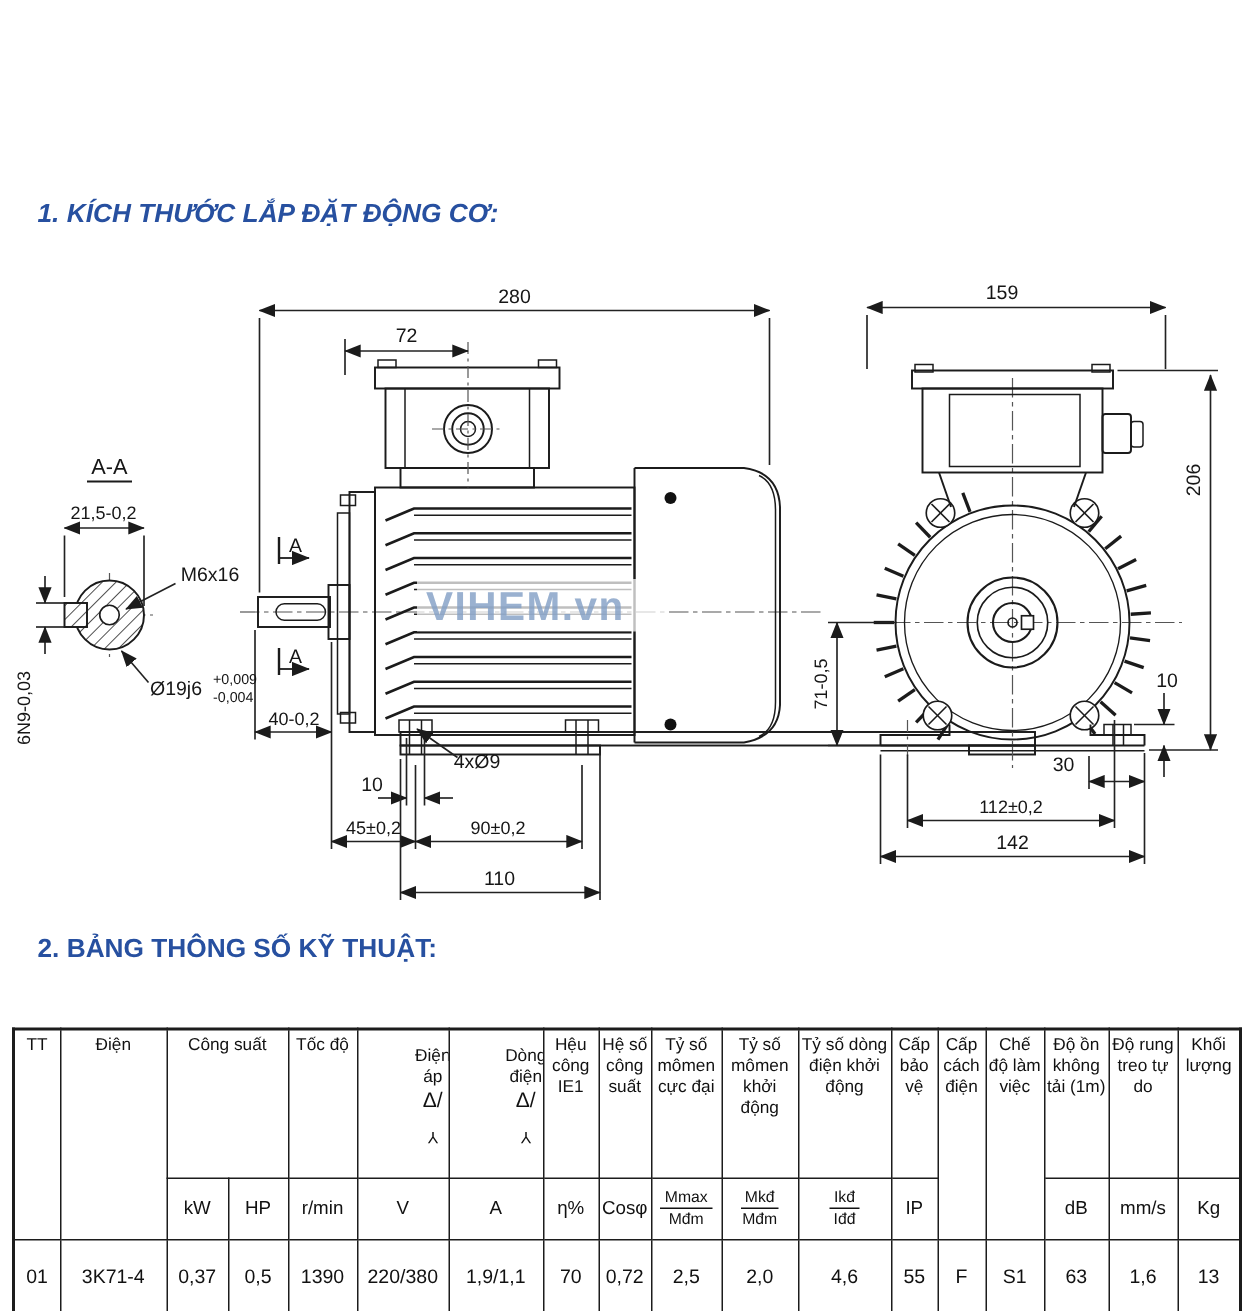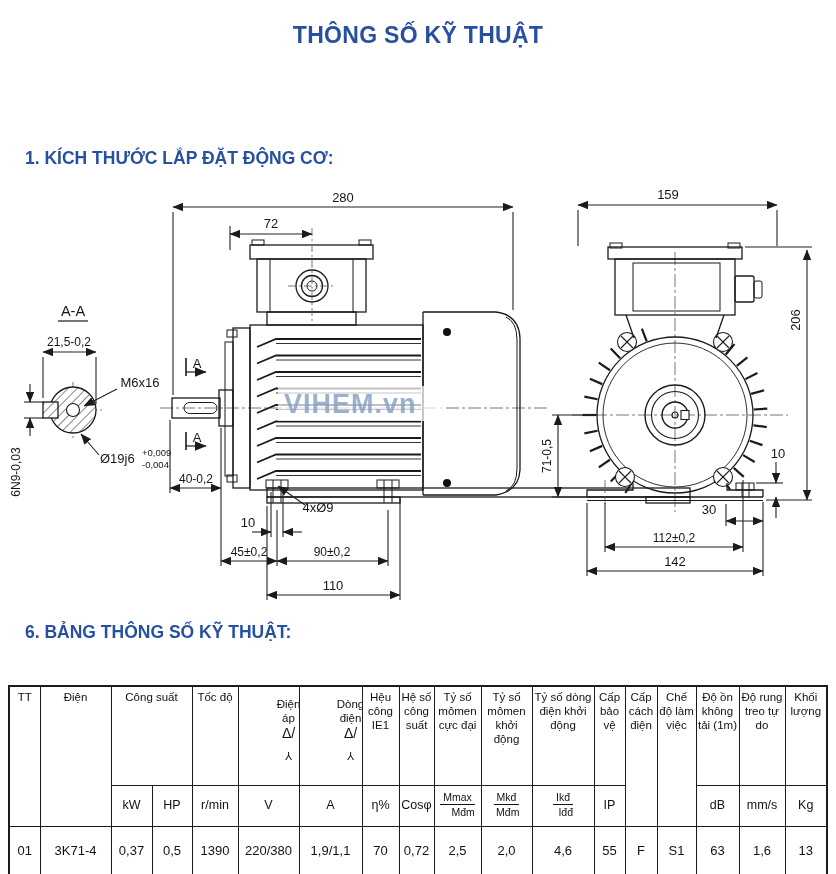--- a/index.html
+++ b/index.html
@@ -1,50 +1,49 @@
 <!DOCTYPE html>
 <html><head>
 <meta charset="utf-8">
 <style>
   html,body{margin:0;padding:0;background:#fff;}
   .page{position:relative;width:836px;height:874px;background:#ffffff;overflow:hidden;
         font-family:"Liberation Sans",sans-serif;color:#111;}
   .title-block{position:absolute;top:18px;left:0;width:836px;text-align:center;
     color:#2750a0;font-weight:bold;font-size:23px;line-height:1.55;letter-spacing:.3px;}
   .sec-heading{position:absolute;left:25px;color:#2750a0;font-weight:bold;font-size:17.5px;}
-  #sec1{top:148px;}
+  #sec1{top:132px;font-style:italic;}
   #sec2{top:622px;}
   .drawing{position:absolute;top:180px;left:0;width:836px;height:430px;}
   svg text{font-family:"Liberation Sans",sans-serif;fill:#161616;font-size:13px;}
   svg .sm{font-size:12px;}
   svg .xs{font-size:9.5px;}
   svg .wm{font-size:27px;font-weight:bold;fill:#84a0c6;opacity:.82;letter-spacing:1px;}
   
   .spec-table{position:absolute;top:685px;left:8px;border-collapse:collapse;table-layout:fixed;
     width:820px;font-size:11.5px;line-height:1.22;text-align:center;}
   .spec-table td{border:1.6px solid #1c1c1c;padding:3px 1px;overflow:hidden;}
   .spec-table{border:2.5px solid #1c1c1c;}
   tr.hrow1 td{height:92px;vertical-align:top;}
   tr.hrow1 td.span2{vertical-align:top;}
   tr.hrow2 td{height:34px;vertical-align:middle;font-size:12.5px;}
   tr.drow td{height:42px;vertical-align:middle;font-size:13px;}
   .vcell{display:flex;flex-direction:column;justify-content:center;align-items:center;height:86px;padding-left:40px;}
   .dy{font-size:14px;padding-bottom:10px;}
   .rotY{display:inline-block;transform:rotate(180deg);font-size:11px;position:relative;top:4px;}
-  .frac{display:inline-block;text-align:right;font-size:10.5px;line-height:1.15;}
+  .frac{display:inline-block;text-align:center;font-size:10.5px;line-height:1.15;}
   .frac .num{display:block;border-bottom:1.2px solid #111;padding:0 3px 1px;}
   .frac .den{display:block;padding-top:1px;}
 </style>
 </head>
 <body>
 
 <div class="page">
 
   <div class="title-block">
-    <div>THÔNG SỐ KỸ THUẬT</div>
   </div>
 
   <div id="sec1" class="sec-heading">1. KÍCH THƯỚC LẮP ĐẶT ĐỘNG CƠ:</div>
 
   <div class="drawing">
   <svg id="mdraw" width="836" height="430" viewBox="0 0 836 430">
     <defs>
       <marker id="arr" viewBox="0 0 10 8" refX="9.5" refY="4" markerWidth="10" markerHeight="8" orient="auto-start-reverse">
         <path d="M0,0 L10,4 L0,8 z" fill="#1b1b1b"></path>
       </marker>
@@ -290,21 +289,21 @@
       <text x="142" y="288" class="xs">-0,004</text>
     </g>
 
     <g>
       <rect x="278" y="206" width="168" height="35" fill="#ffffff" opacity="0.72"></rect>
       <text x="284" y="233" class="wm">VIHEM.vn</text>
     </g>
   </svg>
   </div>
 
-  <div id="sec2" class="sec-heading">6. BẢNG THÔNG SỐ KỸ THUẬT:</div>
+  <div id="sec2" class="sec-heading">2. BẢNG THÔNG SỐ KỸ THUẬT:</div>
 
   <table class="spec-table">
     <colgroup>
       <col style="width:31px">
         <col style="width:71px">
         <col style="width:41px">
         <col style="width:40px">
       <col style="width:46px">
         <col style="width:61px">
         <col style="width:63px">

